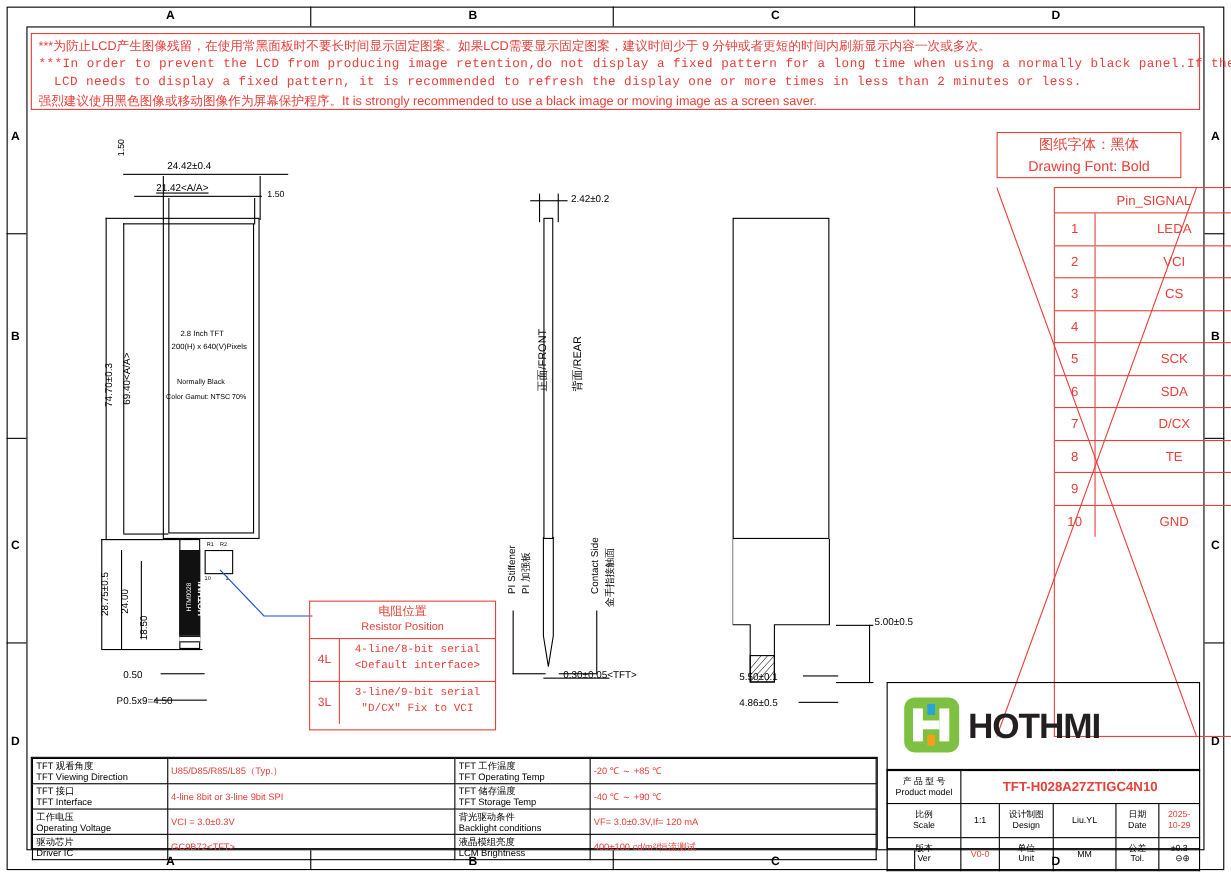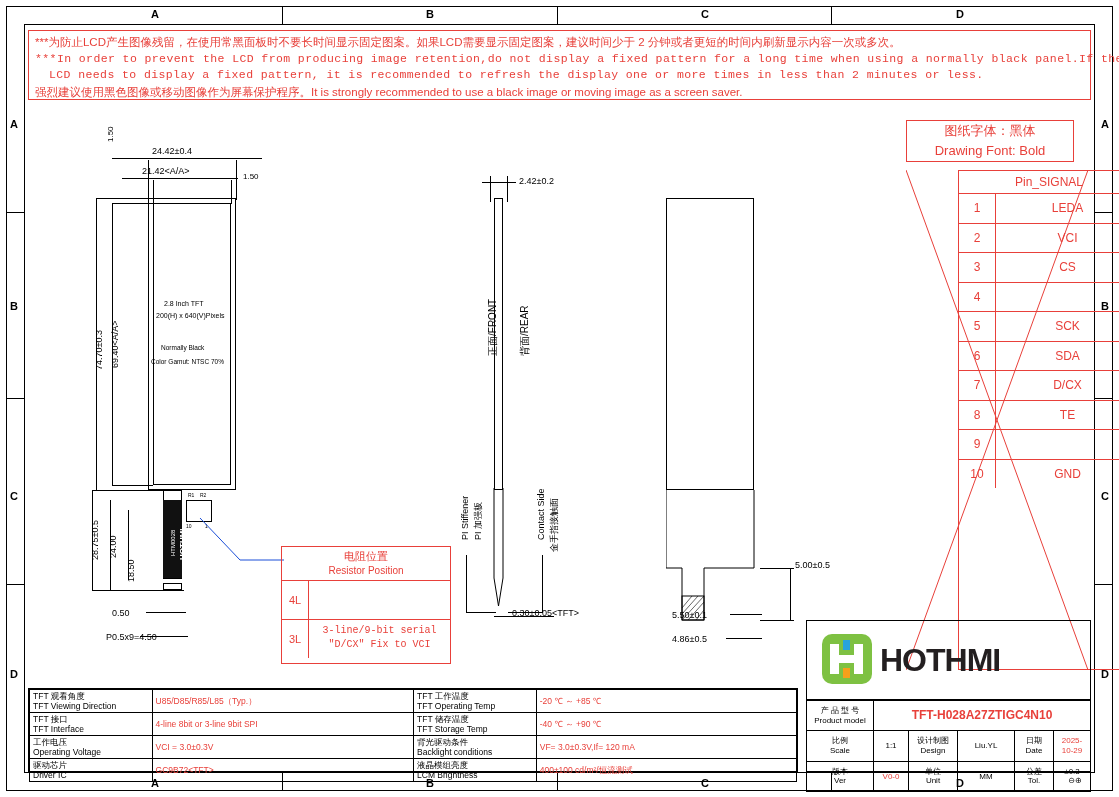--- a/index.html
+++ b/index.html
@@ -103,21 +103,21 @@
   <div class="tick" style="left:557px;top:773px;width:1px;height:18px;"></div>
   <div class="tick" style="left:831px;top:773px;width:1px;height:18px;"></div>
   <div class="tick" style="left:6px;top:212px;width:18px;height:1px;"></div>
   <div class="tick" style="left:6px;top:398px;width:18px;height:1px;"></div>
   <div class="tick" style="left:6px;top:584px;width:18px;height:1px;"></div>
   <div class="tick" style="left:1095px;top:212px;width:18px;height:1px;"></div>
   <div class="tick" style="left:1095px;top:398px;width:18px;height:1px;"></div>
   <div class="tick" style="left:1095px;top:584px;width:18px;height:1px;"></div>
 
   <div class="warning">
-    <div>***为防止LCD产生图像残留，在使用常黑面板时不要长时间显示固定图案。如果LCD需要显示固定图案，建议时间少于 2 分钟或者更短的时间内刷新显示内容一次或多次。</div>
+    <div>***为防止LCD产生图像残留，在使用常黑面板时不要长时间显示固定图案。如果LCD需要显示固定图案，建议时间少于 9 分钟或者更短的时间内刷新显示内容一次或多次。</div>
     <div class="mono">***In order to prevent the LCD from producing image retention,do not display a fixed pattern for a long time when using a normally black panel.If the</div>
     <div class="mono" style="padding-left:14px;">LCD needs to display a fixed pattern, it is recommended to refresh the display one or more times in less than 2 minutes or less.</div>
     <div>强烈建议使用黑色图像或移动图像作为屏幕保护程序。It is strongly recommended to use a black image or moving image as a screen saver.</div>
   </div>
 
   <div class="fontbox">
     <div>图纸字体：黑体</div>
     <div>Drawing Font: Bold</div>
   </div>
 
@@ -171,21 +171,21 @@
   <div class="panel-outline" style="left:153px;top:203px;width:78px;height:282px;border:1px solid #000;"></div>
 
   <div class="t" style="left:164px;top:300px;font-size:7px;">2.8 Inch TFT</div>
   <div class="t" style="left:156px;top:312px;font-size:7px;">200(H) x 640(V)Pixels</div>
   <div class="t" style="left:161px;top:344px;font-size:6.5px;">Normally Black</div>
   <div class="t" style="left:151px;top:358px;font-size:6.5px;">Color Gamut: NTSC 70%</div>
 
   <div class="ln" style="left:112px;top:158px;width:150px;height:1px;"></div>
   <div class="t" style="left:152px;top:146px;">24.42±0.4</div>
   <div class="ln" style="left:122px;top:178px;width:116px;height:1px;"></div>
-  <div class="t" style="left:142px;top:166px;">21.42&lt;A/A&gt;</div>
+  <div class="t" style="left:142px;top:166px;text-decoration:underline;">21.42&lt;A/A&gt;</div>
   <div class="t" style="left:106px;top:142px;transform:rotate(-90deg);transform-origin:0 0;font-size:8px;">1.50</div>
   <div class="t" style="left:243px;top:172px;font-size:8px;">1.50</div>
   <div class="ln" style="left:148px;top:160px;width:1px;height:40px;"></div>
   <div class="ln" style="left:236px;top:160px;width:1px;height:40px;"></div>
   <div class="ln" style="left:153px;top:180px;width:1px;height:24px;"></div>
   <div class="ln" style="left:231px;top:180px;width:1px;height:24px;"></div>
 
   <div class="ln" style="left:96px;top:198px;width:1px;height:292px;"></div>
   <div class="ln" style="left:112px;top:203px;width:1px;height:282px;"></div>
   <div class="vt" style="left:94px;top:370px;">74.70±0.3</div>
@@ -222,20 +222,24 @@
   <div class="ln" style="left:92px;top:490px;width:72px;height:1px;"></div>
   <div class="ln" style="left:92px;top:590px;width:92px;height:1px;"></div>
   <div class="ln" style="left:146px;top:612px;width:40px;height:1px;"></div>
   <div class="ln" style="left:140px;top:636px;width:48px;height:1px;"></div>
 
   <div class="resbox">
     <div class="title">电阻位置</div>
     <div class="title2">Resistor Position</div>
     <div class="rrow">
       <div class="rc1">4L</div>
+      <div class="rc2">
+        <div>4-line/8-bit serial</div>
+        <div>&lt;Default interface&gt;</div>
+      </div>
     </div>
     <div class="rrow">
       <div class="rc1">3L</div>
       <div class="rc2">
         <div>3-line/9-bit serial</div>
         <div>"D/CX" Fix to VCI</div>
       </div>
     </div>
   </div>
 

